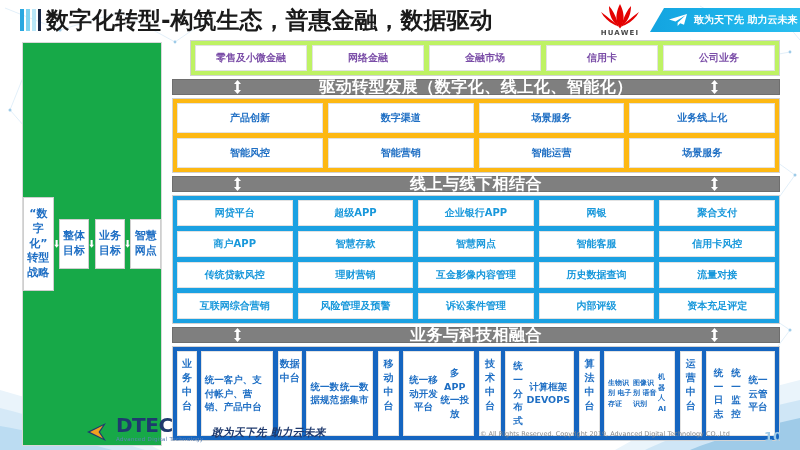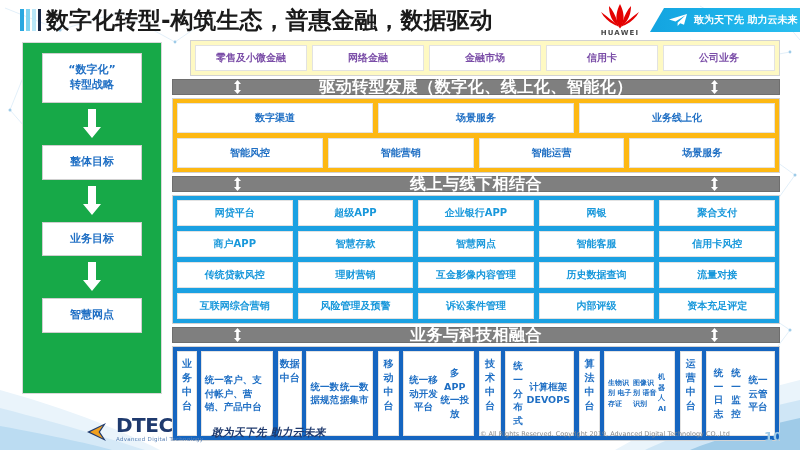--- a/index.html
+++ b/index.html
@@ -54,37 +54,37 @@
     display: flex; align-items: center; gap: 6px; padding-left: 18px;
   }
   .hw-ribbon .plane { color:#ffffff; }
   .hw-ribbon .slogan { color:#ffffff; font-size:10px; font-weight:bold; white-space:nowrap; }
 
   
   .body-area { position:absolute; left:0; top:38px; width:800px; height:365px; }
 
   
   .left-col {
-    position:absolute; left:22px; top:4px; width:140px; height:352px;
+    position:absolute; left:22px; top:4px; width:140px; height:404px;
     background:#17a948; border:1px solid #d9d9d9;
-    display:flex; flex-direction:column; align-items:center;
+    display:flex; align-items:center;
     padding: 10px 0 10px 0;
   }
   .strat-box {
     width:100px; background:#ffffff; border:1px solid #cfcfcf;
     color:#1f6fc4; font-size:11px; font-weight:bold; text-align:center;
     padding:9px 2px; line-height:1.35;
   }
   .dn-arrow { width:20px; height:30px; margin:6px 0; display:block; }
 
   
   .right-col { position:absolute; left:172px; top:2px; width:608px; }
 
   .band { border:1px solid #d2d2d2; padding:4px; }
-  .band.green  { background:#fef9c3;margin-left:18px; }
+  .band.green  { background:#bef264;margin-left:18px; }
   .band.orange { background:#fdb813; }
   .band.cyan   { background:#1ba1e2; }
   .band.navy   { background:#1565c0; }
 
   .row { display:flex; gap:5px; }
   .row + .row { margin-top:5px; }
   .cell {
     flex:1 1 0; background:#ffffff; border:1px solid #e2e2e2;
     text-align:center; font-size:10px; padding:5px 1px;
     white-space:nowrap; overflow:hidden;
@@ -258,20 +258,21 @@
           <path d="M4.5,0 L8,4 H5.8 V10 H8 L4.5,14 L1,10 H3.2 V4 H1 Z" fill="#ffffff"></path>
         </svg>
         <span class="ctext">驱动转型发展（数字化、线上化、智能化）</span>
         <svg class="updown r" viewBox="0 0 9 14">
           <path d="M4.5,0 L8,4 H5.8 V10 H8 L4.5,14 L1,10 H3.2 V4 H1 Z" fill="#ffffff"></path>
         </svg>
       </div>
 
       <div class="band orange">
         <div class="row">
+          <div class="cell">产品创新</div>
           <div class="cell">数字渠道</div>
           <div class="cell">场景服务</div>
           <div class="cell">业务线上化</div>
         </div>
         <div class="row">
           <div class="cell">智能风控</div>
           <div class="cell">智能营销</div>
           <div class="cell">智能运营</div>
           <div class="cell">场景服务</div>
         </div>

